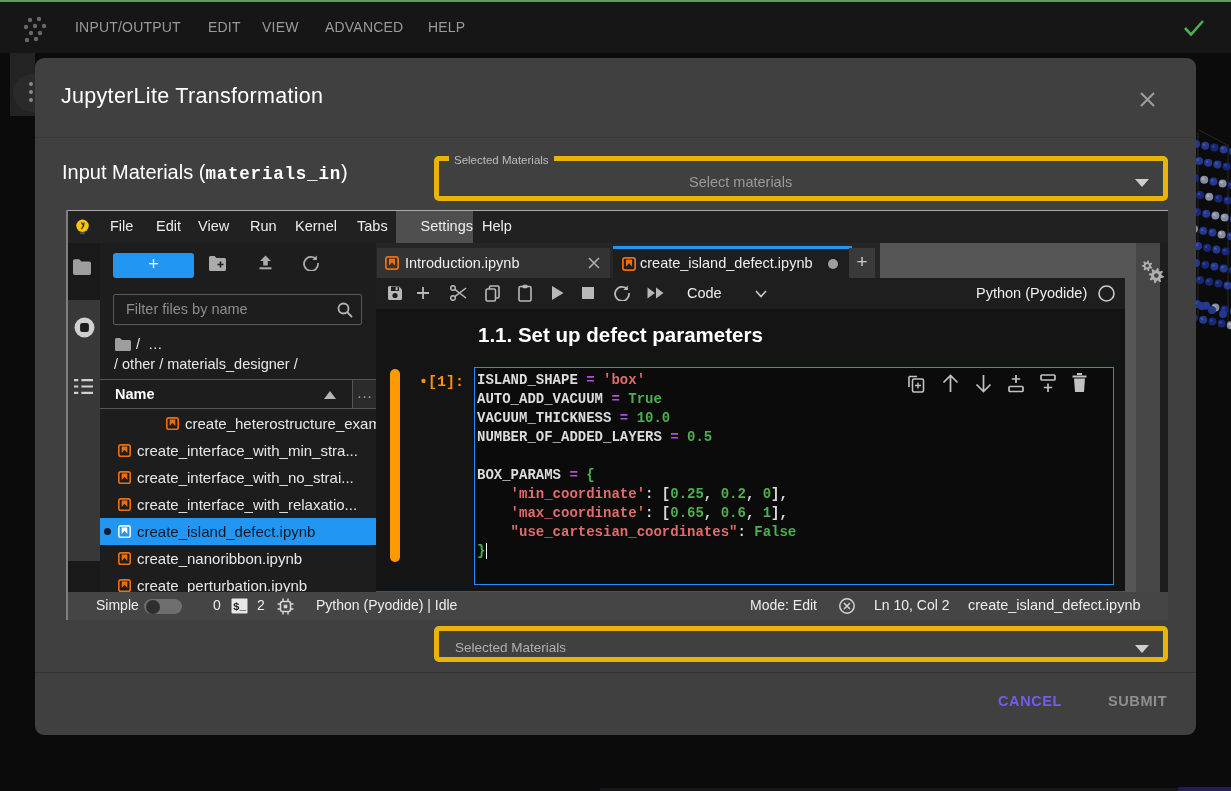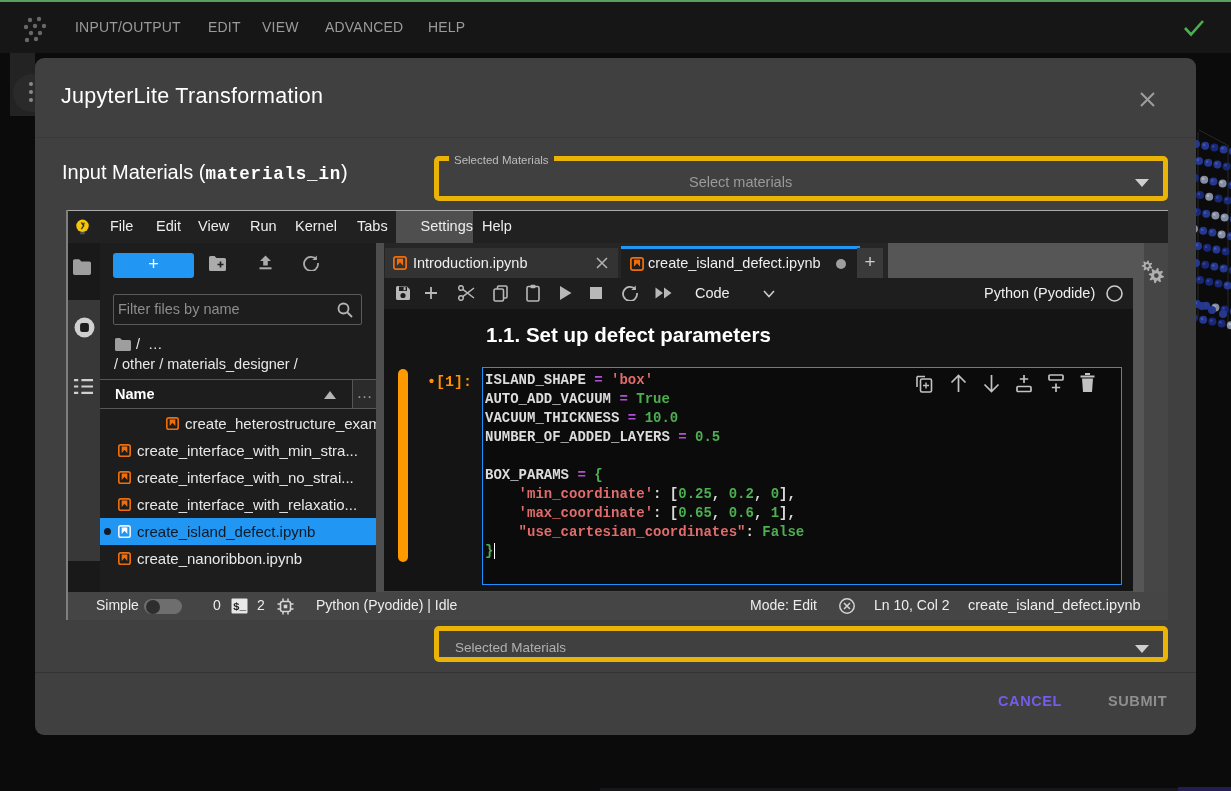--- a/index.html
+++ b/index.html
@@ -42,34 +42,34 @@
 
 
 #actbar { left:0; top:32px; width:32px; height:350px; background:#191919; }
 #actlight { left:0; top:89px; width:32px; height:261px; background:#383838; }
 
 
 #fpanel { left:32px; top:32px; width:276px; height:350px; background:#1d1d1d; }
 #newbtn { left:13px; top:10px; width:81px; height:25px; background:#2196f3; border-radius:3px; color:#fff;
   font-size:18px; text-align:center; line-height:23px; }
 #searchbox { left:13px; top:51px; width:249px; height:31px; border:1px solid #5a5a5a; border-radius:2px;
-  color:#8d8d8d; font-size:14.5px; line-height:29px; padding-left:4px; }
+  color:#8d8d8d; font-size:14.5px; line-height:29px; padding-left:12px; }
 .crumb { color:#e8e8e8; font-size:14.5px; }
 #namehdr { left:0; top:136px; width:276px; height:30px; border-top:1px solid #565656; border-bottom:1px solid #565656; }
 #namehdr .nm { position:absolute; left:15px; top:0; line-height:29px; color:#fff; font-weight:bold; font-size:14.5px; }
 .frow { position:absolute; left:0; width:276px; height:27px; line-height:27px; color:#e8e8e8; font-size:15px; white-space:nowrap; }
 .frow .txt { position:absolute; left:37px; top:0; }
 .frow svg { position:absolute; left:18px; top:7px; }
 #selrow { background:#2196f3; color:#0d1a26; }
 
 
 #split { left:308px; top:32px; width:8px; height:350px; background:#4e4e4e; }
 
 
-#main { left:316px; top:32px; width:784px; height:350px; background:#b91c1c; }
+#main { left:308px; top:32px; width:784px; height:350px; background:#0369a1; }
 #tabbar { left:0; top:0; width:784px; height:35px; background:#262626; }
 #tabbar .gray { position:absolute; left:504px; top:0; width:280px; height:35px; background:#565656; }
 .tab { position:absolute; top:5px; height:30px; font-size:14.5px; color:#eee; }
 #tab1 { left:1px; width:233px; background:#333; }
 #tab2 { left:237px; width:239px; background:#1e1e1e; border-top:3px solid #2196f3; top:3px; height:32px; }
 #tabplus { left:473px; top:5px; width:26px; height:30px; background:#3a3a3a; color:#ccc; font-size:19px; text-align:center; line-height:28px; }
 #toolbar { left:0; top:35px; width:749px; height:31px; background:#1e1e1e; }
 #content { left:0; top:66px; width:749px; height:282px; background:#141414; }
 #vscroll { left:749px; top:35px; width:11px; height:315px; background:#565656; }
 #rail { left:760px; top:0; width:24px; height:350px; background:#464646; }
@@ -362,20 +362,28 @@
               <span class="txt">create_island_defect.ipynb</span>
             </div>
           <div class="frow" style="top:135px;">
               <svg width="13" height="13" viewBox="0 0 16 16">
                 <rect x="1" y="1" width="14" height="14" rx="2.5" fill="none" stroke="#ee6e0c" stroke-width="2"></rect>
                 <rect x="4.5" y="3" width="7" height="8" fill="#ee6e0c"></rect>
                 <path d="M2.5 13.5 L8 7 L13.5 13.5 Z" fill="#1d1d1d"></path>
               </svg>
               <span class="txt">create_nanoribbon.ipynb</span>
             </div>
+          <div class="frow" style="top:162px;">
+              <svg width="13" height="13" viewBox="0 0 16 16">
+                <rect x="1" y="1" width="14" height="14" rx="2.5" fill="none" stroke="#ee6e0c" stroke-width="2"></rect>
+                <rect x="4.5" y="3" width="7" height="8" fill="#ee6e0c"></rect>
+                <path d="M2.5 13.5 L8 7 L13.5 13.5 Z" fill="#1d1d1d"></path>
+              </svg>
+              <span class="txt">create_perturbation.ipynb</span>
+            </div>
         </div>
       </div>
 
       <div id="split" class="abs"></div>
 
       <div id="main" class="abs">
         <div id="tabbar" class="abs">
           <div class="gray"></div>
           <div id="tab1" class="tab">
             <svg class="icon" style="left:8px; top:8px;" width="14" height="14" viewBox="0 0 16 16">

